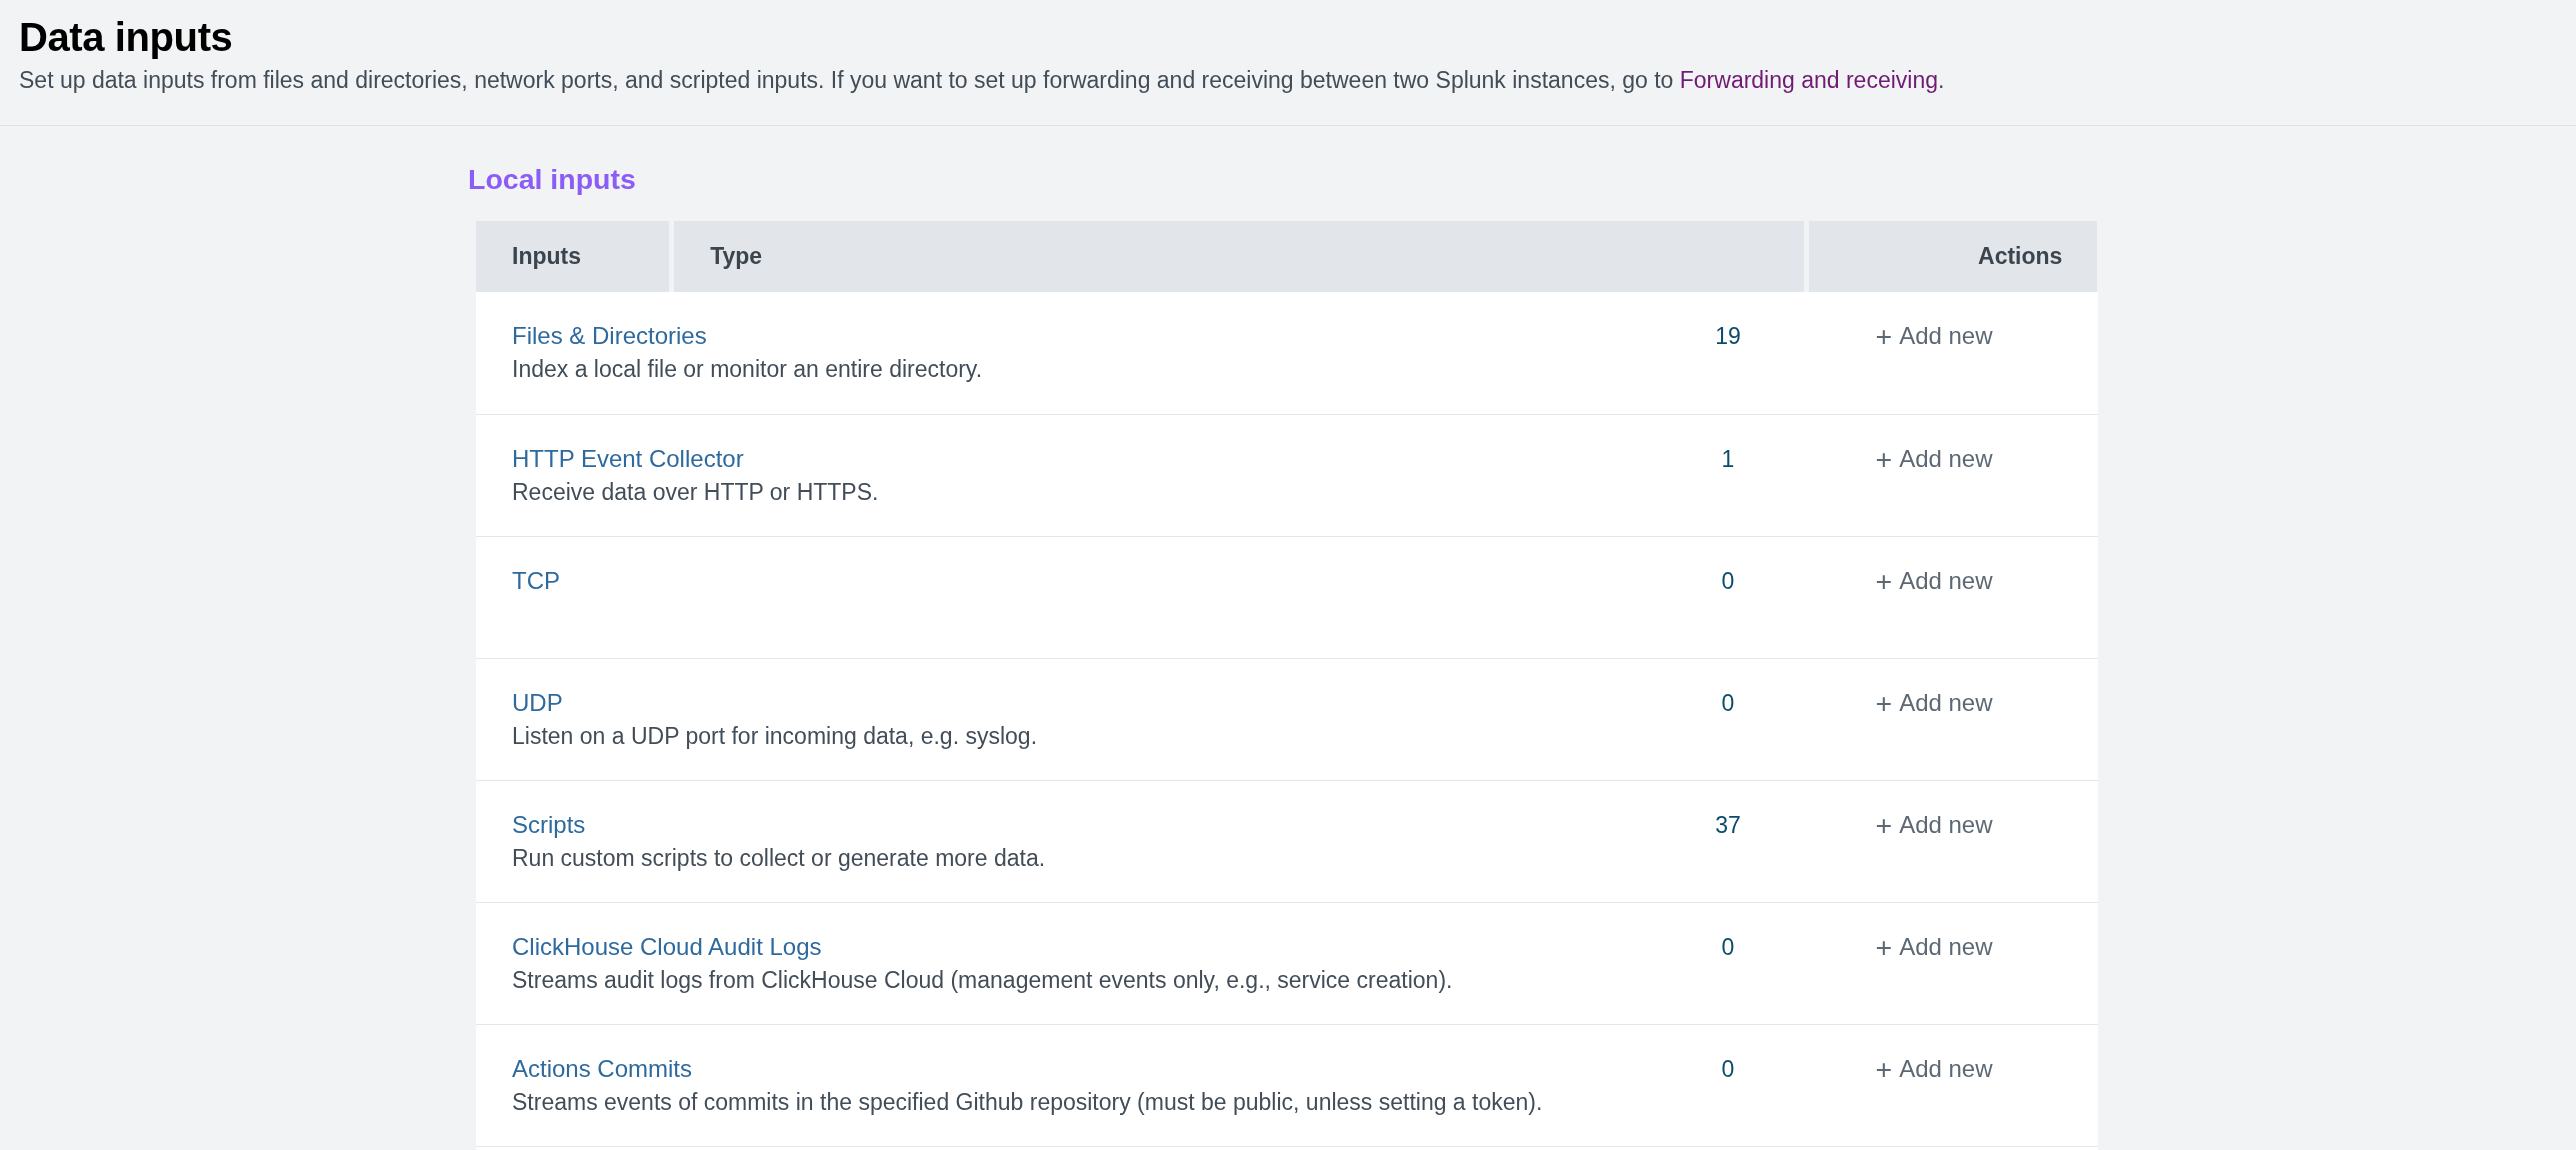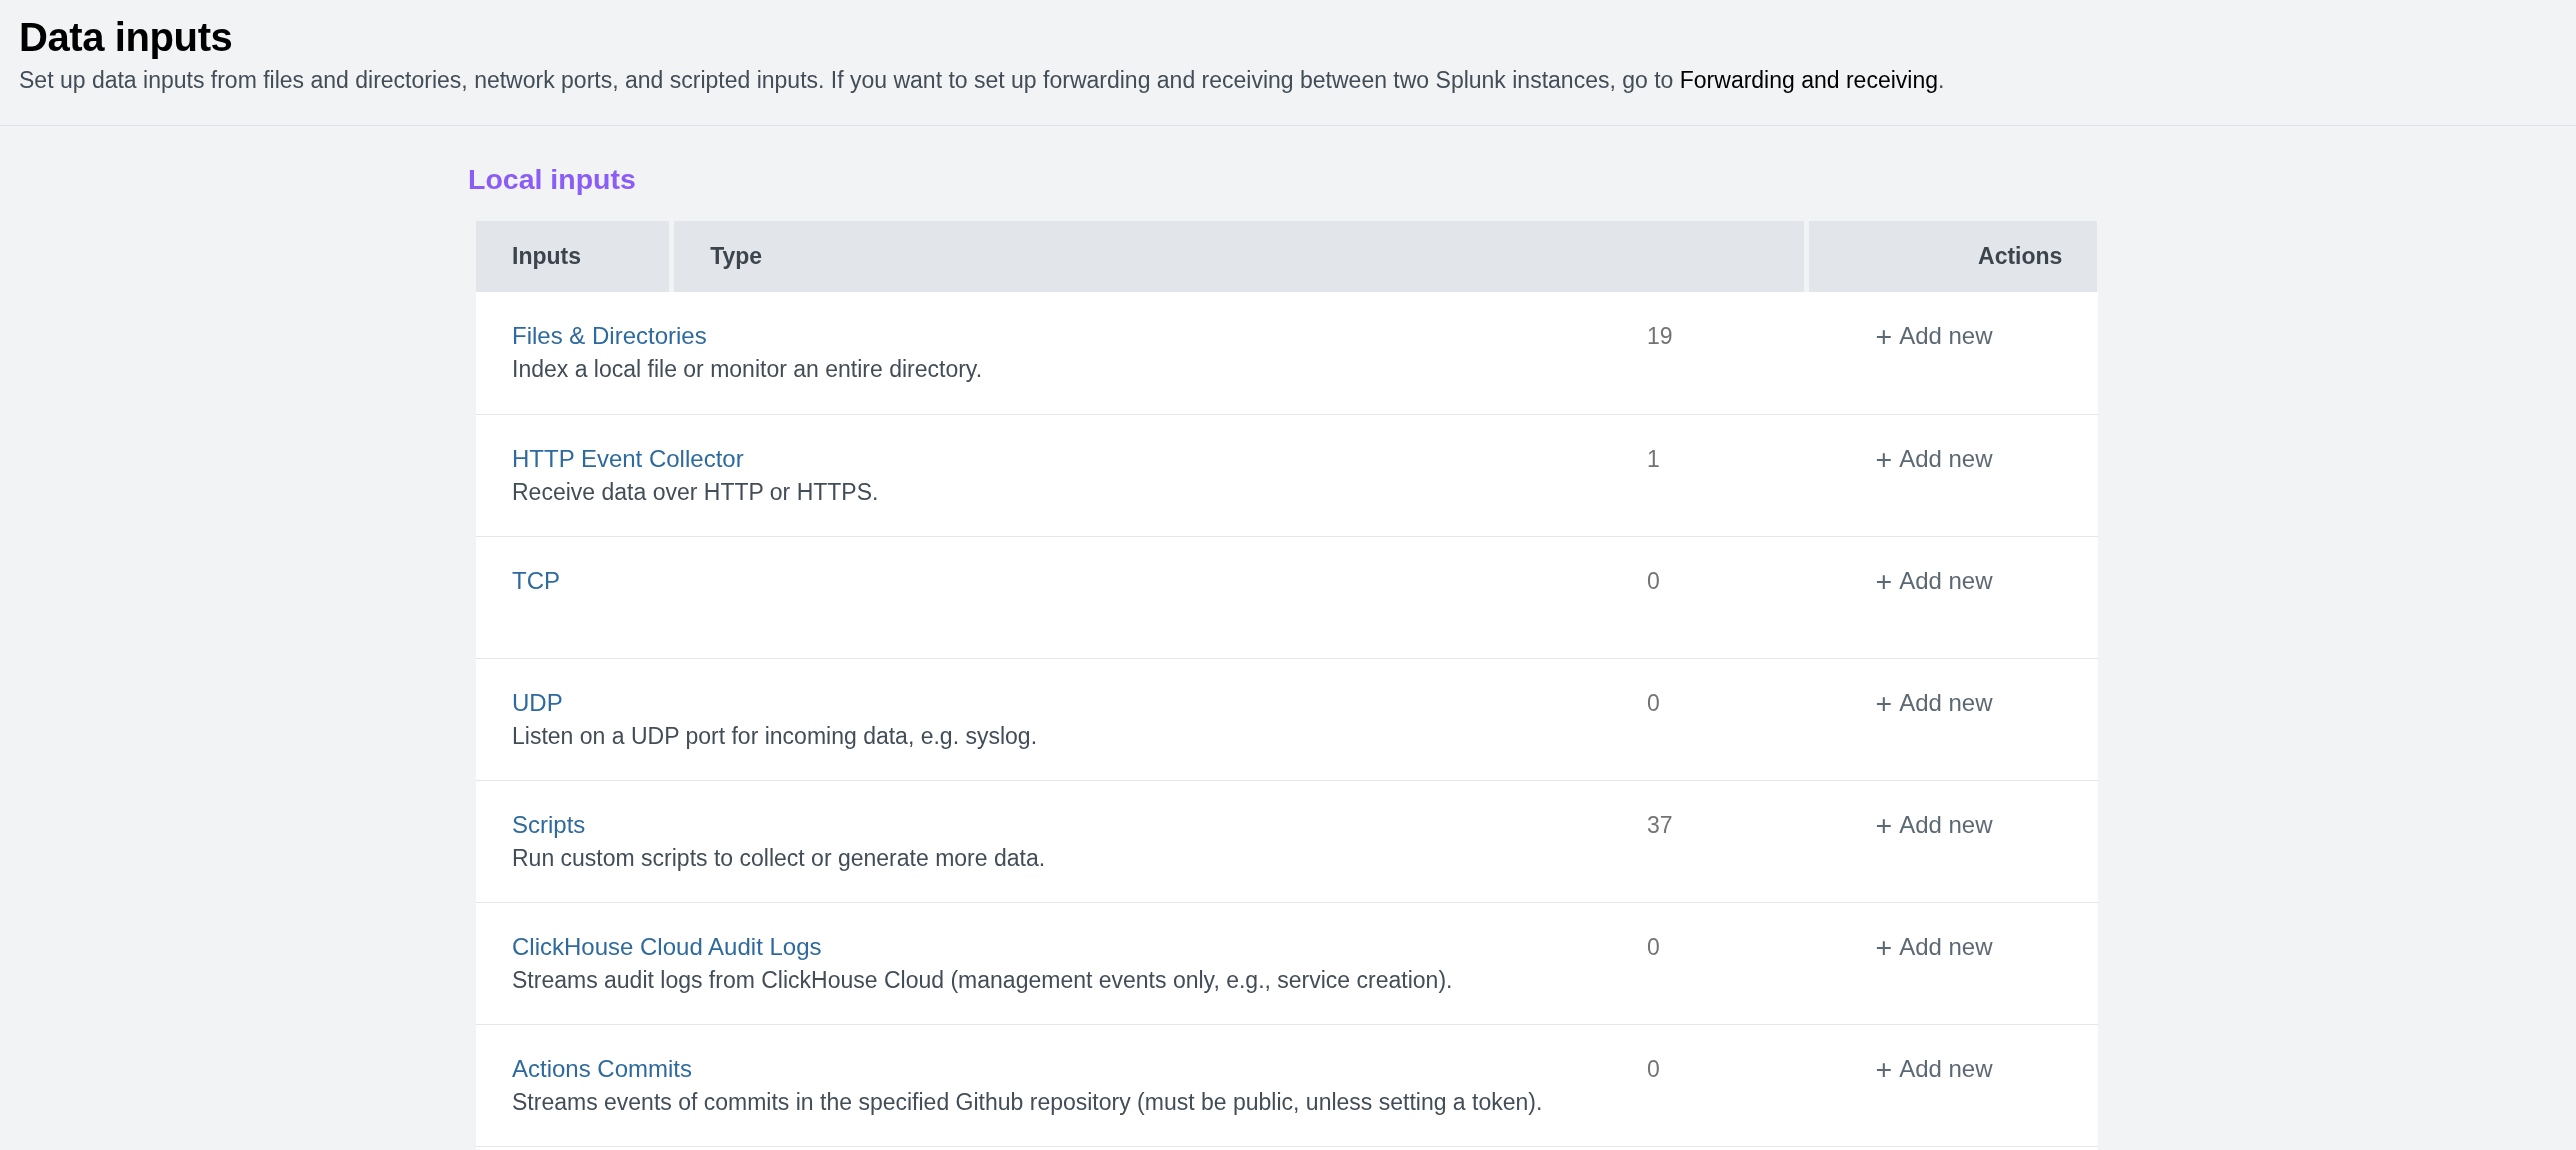--- a/index.html
+++ b/index.html
@@ -28,21 +28,21 @@
     color: #000000;
   }
   .page-subtitle {
     margin-top: 5.2px;
     font-size: 23px;
     line-height: 28px;
     color: #424d58;
     white-space: nowrap;
   }
   .page-subtitle a {
-    color: #000000;
+    color: #701a75;
     text-decoration: none;
     cursor: pointer;
   }
 
   
   .content { padding: 26px 0 0 458px; }
   .section-heading {
     margin: 10px;
     font-size: 28.5px;
     line-height: 35px;
@@ -71,21 +71,21 @@
 
   
   .trow {
     display: flex;
     background: #ffffff;
     height: 122px;
     border-top: 1.7px solid #e3e6ea;
   }
   .trow:first-child { border-top: none; }
   .cell-type   { width: 1135px; padding: 29px 0 0 36px; overflow: hidden; }
-  .cell-inputs { width: 198px;  padding: 31px 0 0 36px; font-size: 23px; color: #737373; }
+  .cell-inputs { width: 198px;  padding: 31px 0 0 36px; font-size: 23px; color: #0c4a6e; text-align: center; }
   .cell-actions{ width: 288px;  padding: 28px 38px 0 0; text-align: center; }
 
   .type-link {
     display: inline-block;
     font-size: 24px;
     line-height: 29px;
     color: #2e6a9d;
     text-decoration: none;
     cursor: pointer;
     white-space: nowrap;

